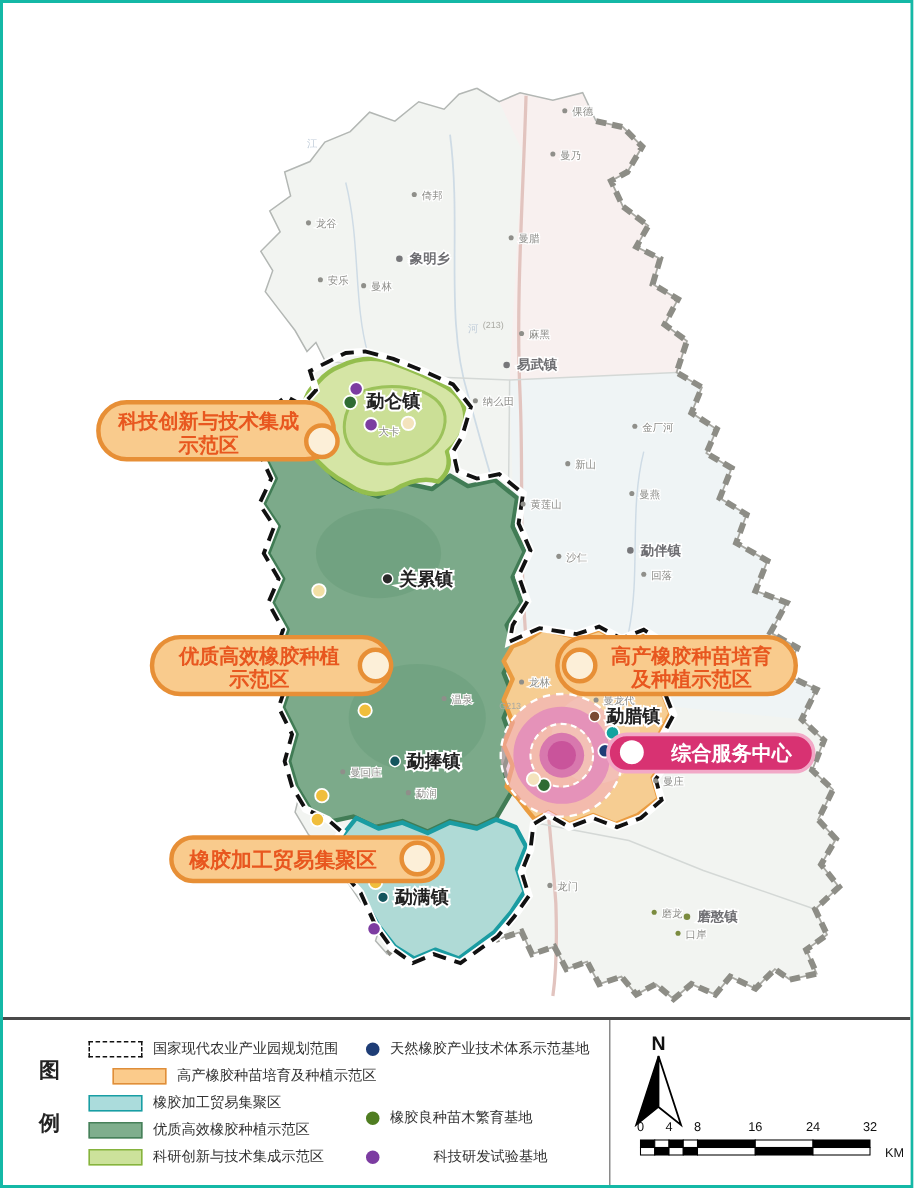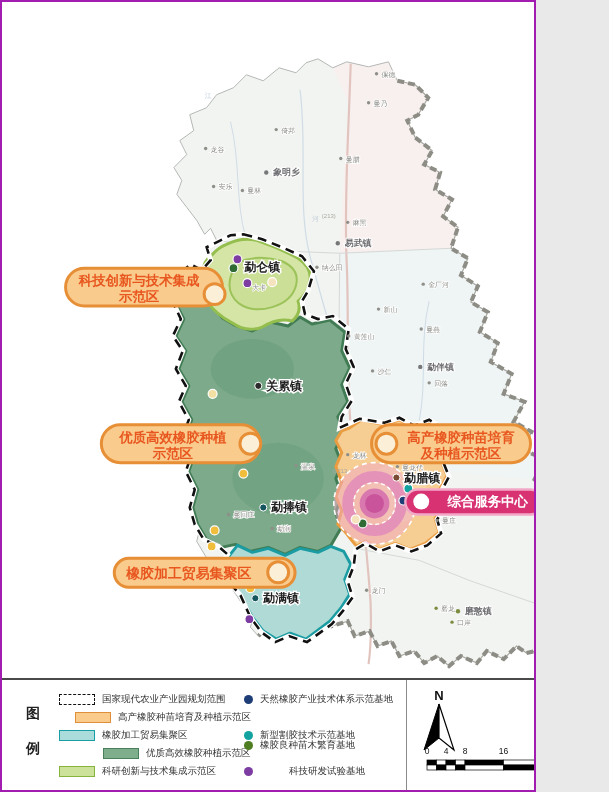--- a/index.html
+++ b/index.html
@@ -1,16 +1,16 @@
 <!DOCTYPE html>
 <html><head>
 <meta charset="utf-8">
 <style>
   html,body{margin:0;padding:0;background:#e9e9e9;}
-  .page{position:relative;width:536px;height:792px;background:#fff;border:2px solid #a21caf;box-sizing:border-box;overflow:hidden;font-family:"Liberation Sans",sans-serif;}
+  .page{position:relative;width:609px;height:792px;background:#fff;border:2px solid #14b8a6;box-sizing:border-box;overflow:hidden;font-family:"Liberation Sans",sans-serif;}
   svg text{font-family:"Liberation Sans",sans-serif;}
   .legend-panel{position:absolute;left:0;top:676px;width:605px;height:112px;background:#fff;border-top:2px solid #4a4a4a;}
   .legend-title{position:absolute;left:24px;width:20px;font-size:14px;font-weight:bold;color:#222;}
   .lrow{position:absolute;height:18px;display:flex;align-items:center;gap:7px;}
   .lrow .txt{font-size:9.5px;color:#333;white-space:nowrap;}
   .swatch{width:36px;height:11px;box-sizing:border-box;}
   .sw-dashed{background:#fff;border:1.6px dashed #111;}
   .sw-orange{background:#FBCB8B;border:1.6px solid #DF8E3A;}
   .sw-teal{background:#ABDCDC;border:1.6px solid #189EA4;}
   .sw-green{background:#7FAE8D;border:1.6px solid #47805A;}
@@ -227,40 +227,36 @@
       <span class="txt">国家现代农业产业园规划范围</span>
     </div>
     <div class="lrow" style="left:57px;top:28px;margin-left:16px;">
       <span class="swatch sw-orange"></span>
       <span class="txt">高产橡胶种苗培育及种植示范区</span>
     </div>
     <div class="lrow" style="left:57px;top:46px;">
       <span class="swatch sw-teal"></span>
       <span class="txt">橡胶加工贸易集聚区</span>
     </div>
-    <div class="lrow" style="left:57px;top:64px;margin-left:44px;">
+    <div class="lrow" style="left:57px;top:64px;">
       <span class="swatch sw-green"></span>
       <span class="txt">优质高效橡胶种植示范区</span>
     </div>
     <div class="lrow" style="left:242px;top:10px;">
       <span class="ldot" style="background:#1E3D76"></span>
       <span class="txt">天然橡胶产业技术体系示范基地</span>
     </div>
 
     <div class="lrow" style="left:57px;top:82px;">
       <span class="swatch sw-lgreen"></span>
       <span class="txt">科研创新与技术集成示范区</span>
     </div>
     <div class="lrow" style="left:242px;top:28px;margin-top:28px;">
       <span class="ldot" style="background:#4F7D21"></span>
       <span class="txt">橡胶良种苗木繁育基地</span>
-    </div>
-    <div class="lrow" style="left:242px;top:46px;">
-      <span class="ldot" style="background:#12A3A0"></span>
-      <span class="txt">新型割胶技术示范基地</span>
     </div>
     <div class="lrow" style="left:242px;top:82px;gap:36px;">
       <span class="ldot" style="background:#7C3CA1"></span>
       <span class="txt">科技研发试验基地</span>
     </div>
 
     <svg style="position:absolute;left:400px;top:0;" width="200" height="106" viewBox="0 0 200 106">
       <text x="37" y="20" text-anchor="middle" font-size="13" font-weight="bold" fill="#111">N</text>
       <g>
         <path d="M37,24 L22,70 L37,58 Z" fill="#000000" stroke="#000000" stroke-width="1"></path>

